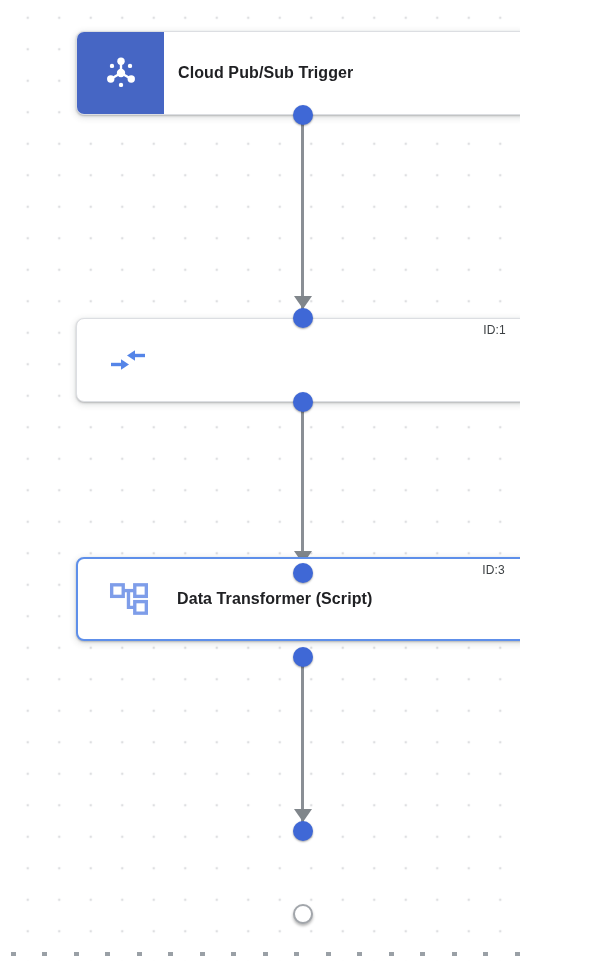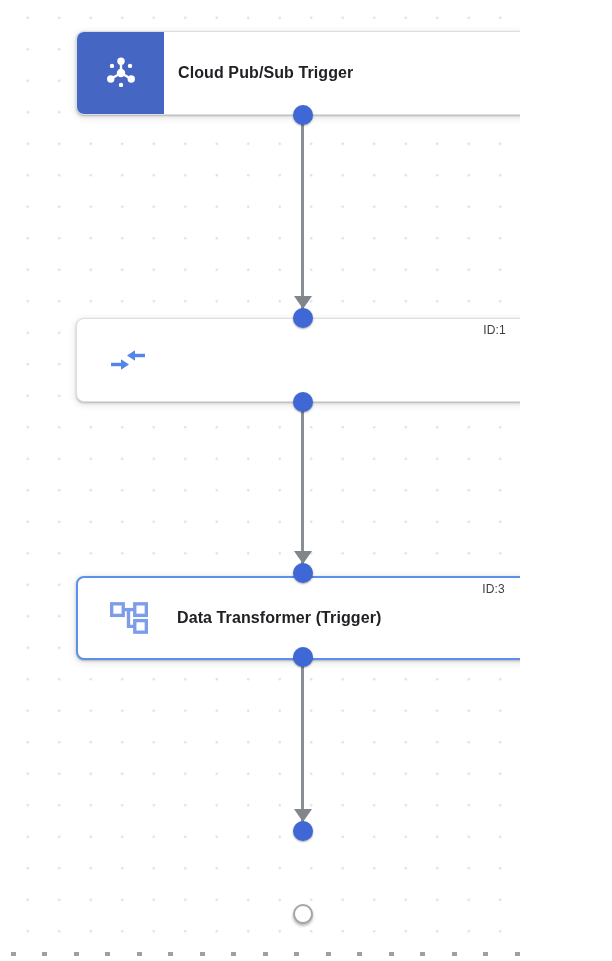--- a/index.html
+++ b/index.html
@@ -126,34 +126,34 @@
         <g stroke="var(--icon-blue)" stroke-width="3.4" fill="var(--icon-blue)">
           <line x1="-17" y1="4.5" x2="-6" y2="4.5"></line>
           <polygon points="-7,-0.8 1,4.5 -7,9.8" stroke="none"></polygon>
           <line x1="17" y1="-4.5" x2="6" y2="-4.5"></line>
           <polygon points="7,-9.8 -1,-4.5 7,0.8" stroke="none"></polygon>
         </g>
       </svg>
     </div>
   </div>
 
-  <div class="node selected" style="top:576px;padding-left:40px;">
+  <div class="node selected" style="top:557px;padding-left:40px;">
     <div class="id-badge">ID:3</div>
     <div class="icon-slot">
       <svg width="42" height="42" viewBox="-20 -20 40 40">
         <g stroke="var(--icon-blue-light)" stroke-width="3.2" fill="none">
           <rect x="-16.5" y="-13.5" width="11" height="11"></rect>
           <rect x="5.5" y="-13.5" width="11" height="11"></rect>
           <rect x="5.5" y="2.5" width="11" height="11"></rect>
           <path d="M -5.5 -8 H 5.5"></path>
           <path d="M -0.5 -8 V 8 H 5.5"></path>
         </g>
       </svg>
     </div>
-    <div class="node-title">Data Transformer (Trigger)</div>
+    <div class="node-title">Data Transformer (Script)</div>
   </div>
 
 
   <div class="port" style="left:292.5px;top:105px;"></div>
   <div class="port" style="left:292.5px;top:308px;"></div>
   <div class="port" style="left:292.5px;top:392px;"></div>
   <div class="port" style="left:292.5px;top:563px;"></div>
   <div class="port" style="left:292.5px;top:647px;"></div>
   <div class="port" style="left:292.5px;top:821px;"></div>
   <div class="port open" style="left:292.5px;top:904px;"></div>

